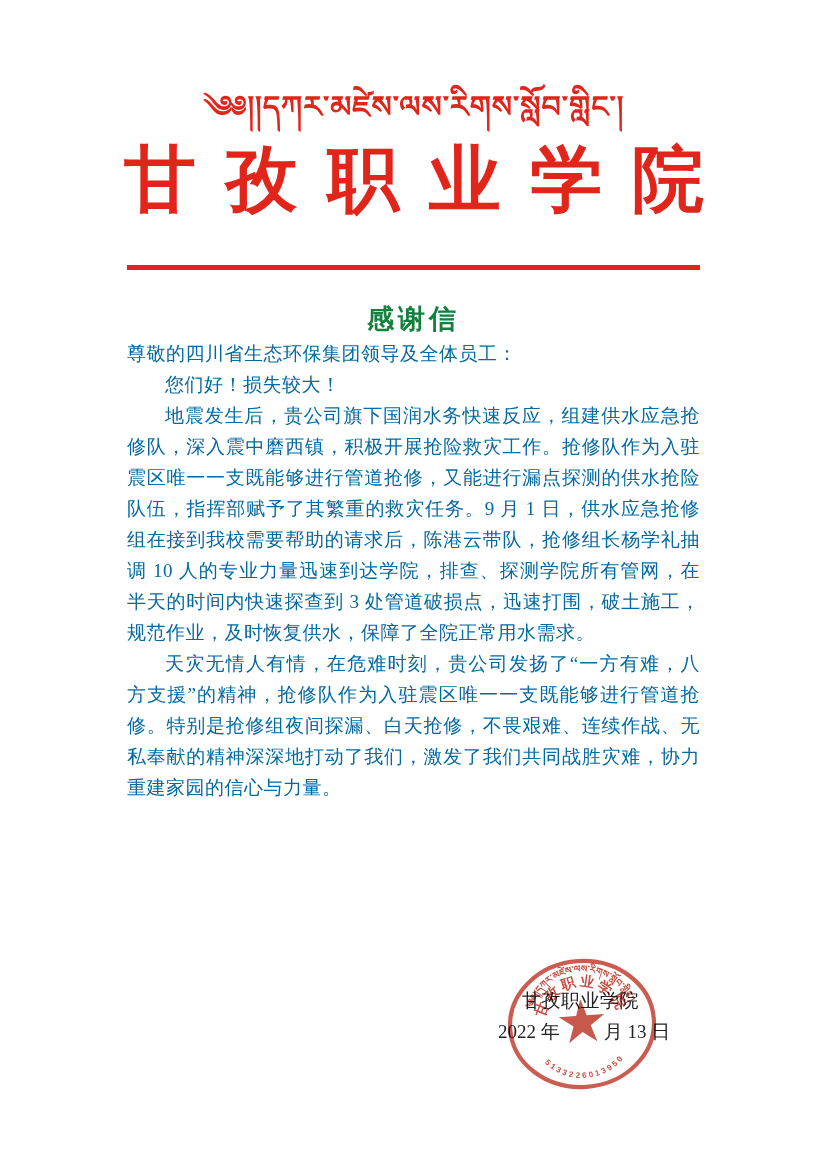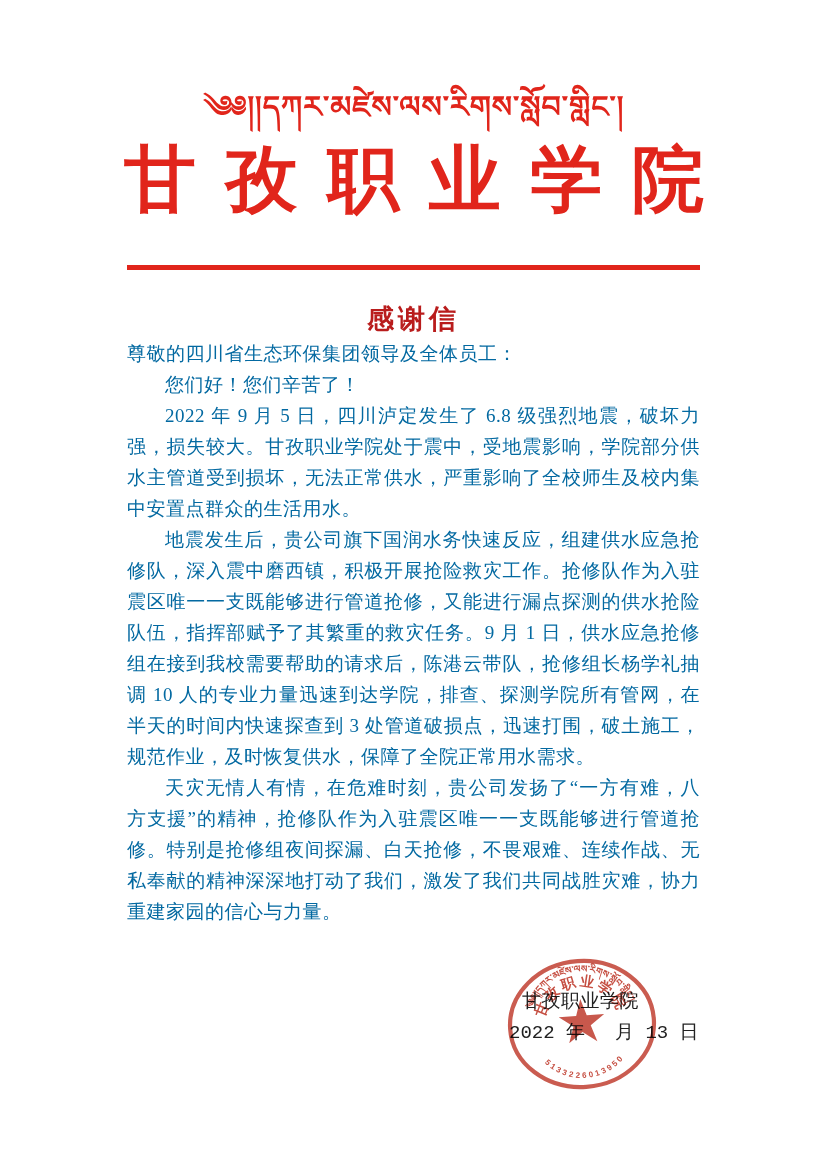--- a/index.html
+++ b/index.html
@@ -45,21 +45,21 @@
 
   
   .letter-title {
     position: absolute;
     top: 301px; left: 127px; width: 573px;
     text-align: center;
     font-family: "Liberation Sans", sans-serif;
     font-weight: bold;
     font-size: 27px;
     letter-spacing: 4px;
-    color: #b91c1c;
+    color: #15803d;
   }
   .letter-body {
     position: absolute;
     top: 338px; left: 127px; width: 573px;
     font-size: 19px;
     line-height: 31px;
     letter-spacing: 0.5px;
     text-align: justify;
     color: #0369a1;
   }
@@ -70,27 +70,26 @@
   .sig-org {
     position: absolute;
     top: 988px; left: 522px;
     font-size: 19px;
     letter-spacing: 0.5px;
     color: #222222;
     z-index: 1;
   }
   .sig-date {
     position: absolute;
-    top: 1019px; left: 509px;
+    top: 1019px; left: 498px;
     font-size: 19px;
     color: #222222;
     display: flex;
-    gap: 30px;
+    gap: 44px;
     z-index: 1;
-    font-family: Liberation Mono, monospace;
   }
 
   
   .seal {
     position: absolute;
     left: 504px; top: 956px;
     width: 156px; height: 136px;
     z-index: 2;
     mix-blend-mode: multiply;
     opacity: 0.9;
@@ -112,22 +111,21 @@
     <span>学</span>
     <span>院</span>
   </div>
 
   <div class="red-rule"></div>
 
   <div class="letter-title">感谢信</div>
 
   <div class="letter-body">
     <p class="salutation">尊敬的四川省生态环保集团领导及全体员工：</p>
-    <p>您们好！您们辛苦了！</p>
-    <p>2022 年 9 月 5 日，四川泸定发生了 6.8 级强烈地震，破坏力强，损失较大。甘孜职业学院处于震中，受地震影响，学院部分供水主管道受到损坏，无法正常供水，严重影响了全校师生及校内集中安置点群众的生活用水。</p>
+    <p>您们好！损失较大！</p>
     <p>地震发生后，贵公司旗下国润水务快速反应，组建供水应急抢修队，深入震中磨西镇，积极开展抢险救灾工作。抢修队作为入驻震区唯一一支既能够进行管道抢修，又能进行漏点探测的供水抢险队伍，指挥部赋予了其繁重的救灾任务。9 月 1 日，供水应急抢修组在接到我校需要帮助的请求后，陈港云带队，抢修组长杨学礼抽调 10 人的专业力量迅速到达学院，排查、探测学院所有管网，在半天的时间内快速探查到 3 处管道破损点，迅速打围，破土施工，规范作业，及时恢复供水，保障了全院正常用水需求。</p>
     <p>天灾无情人有情，在危难时刻，贵公司发扬了“一方有难，八方支援”的精神，抢修队作为入驻震区唯一一支既能够进行管道抢修。特别是抢修组夜间探漏、白天抢修，不畏艰难、连续作战、无私奉献的精神深深地打动了我们，激发了我们共同战胜灾难，协力重建家园的信心与力量。</p>
   </div>
 
   <div class="sig-org">甘孜职业学院</div>
   <div class="sig-date">
     <span>2022 年</span>
     <span>月 13 日</span>
   </div>
 

